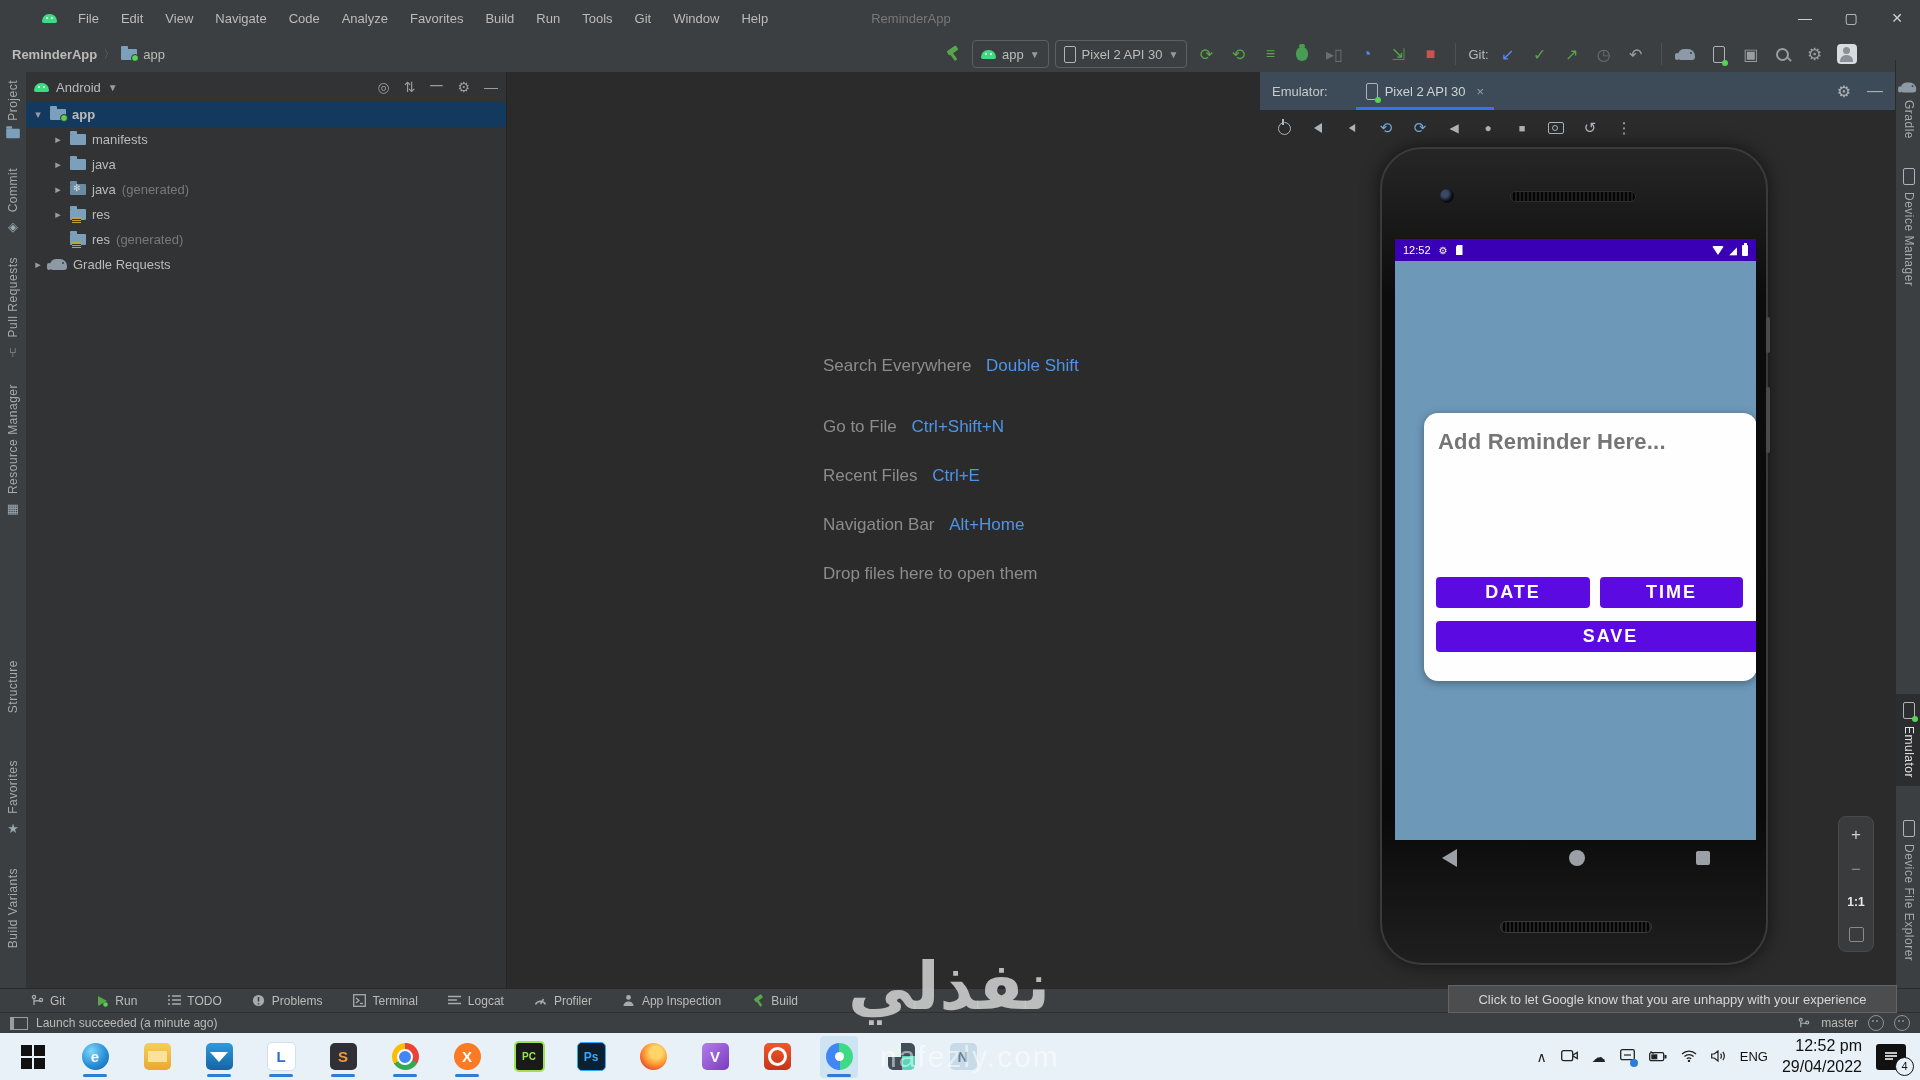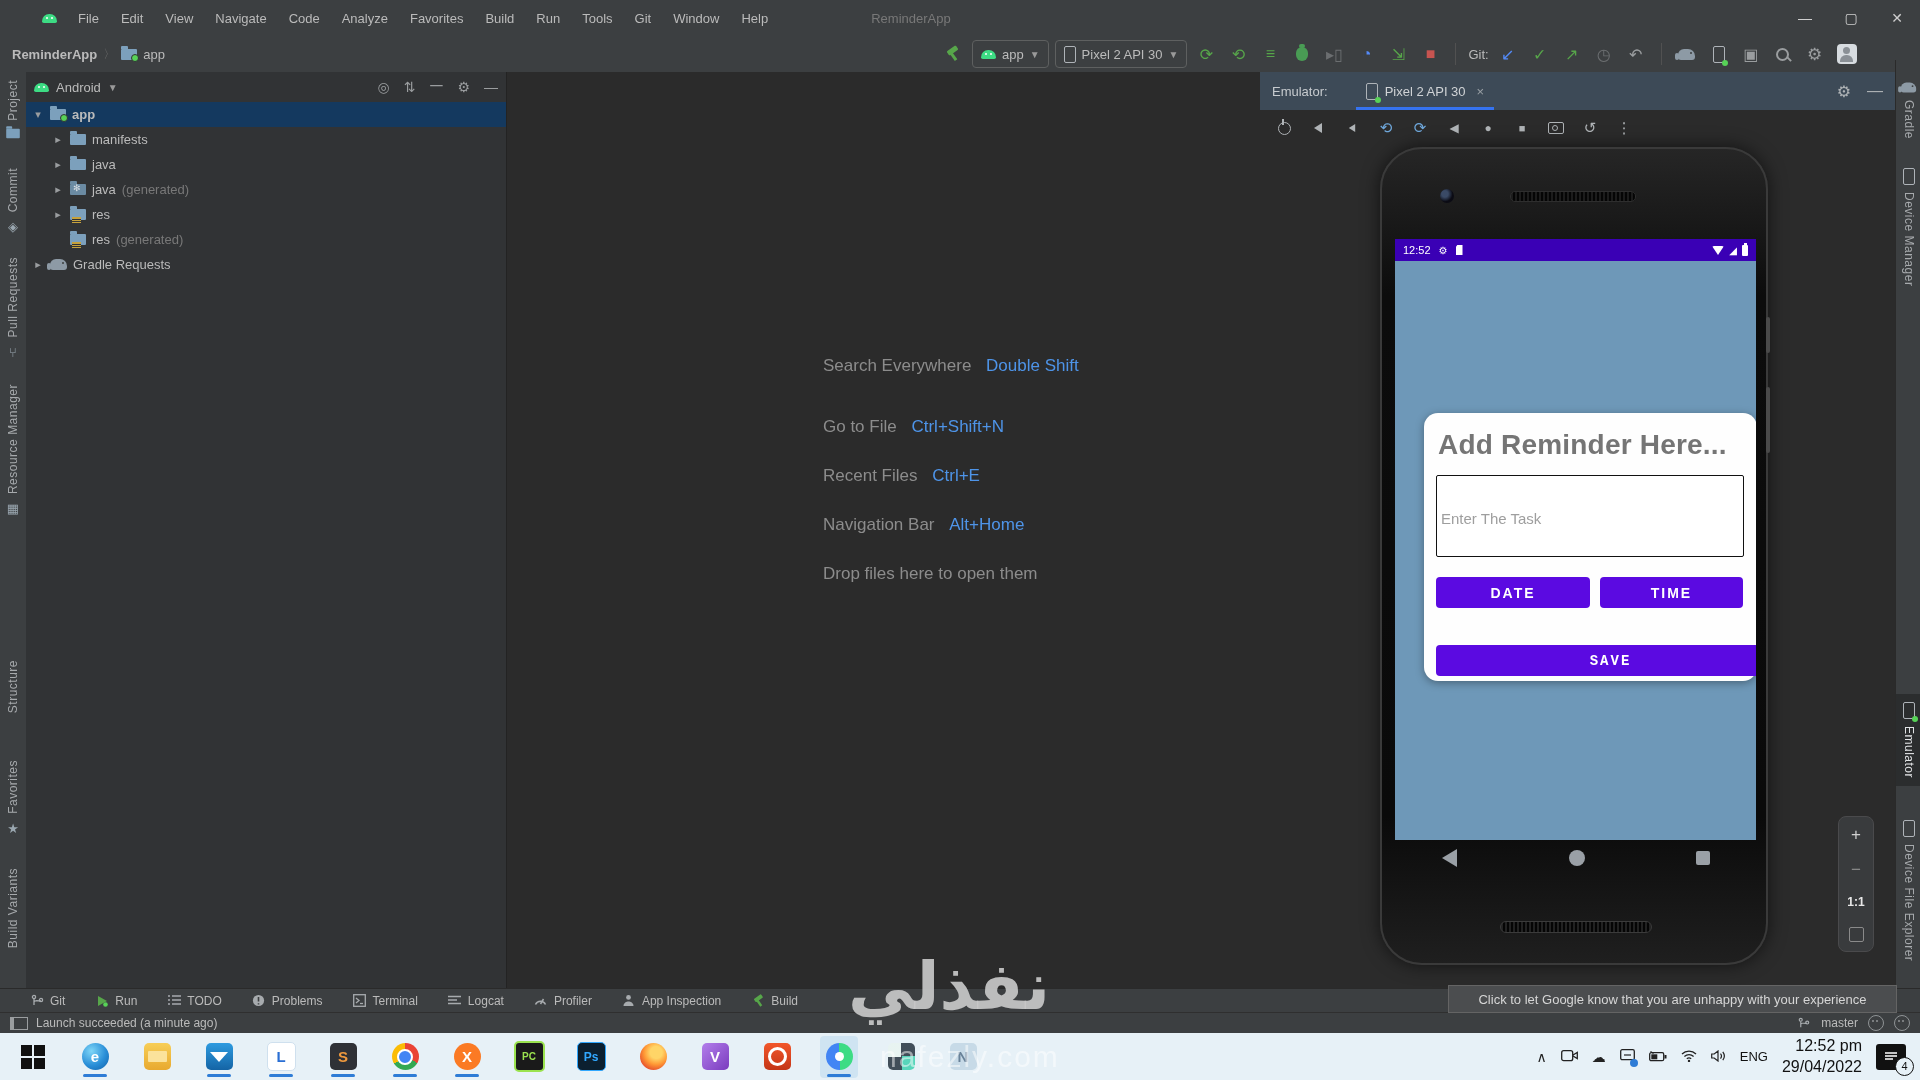--- a/index.html
+++ b/index.html
@@ -84,25 +84,25 @@
   #pstatus{left:0;top:0;width:361px;height:22px;background:#3A00B5;display:flex;align-items:center;padding:0 8px;box-sizing:border-box;gap:8px;}
   #pstatus .ptime{color:#fff;font-size:11px;}
   .ps-ic{color:#fff;font-size:10px;}
   .sim{width:7px;height:10px;background:#fff;clip-path:polygon(0 25%,25% 0,100% 0,100% 100%,0 100%);}
   .wifi{width:0;height:0;border-left:6px solid transparent;border-right:6px solid transparent;border-top:9px solid #fff;border-radius:2px;}
   .signal{color:#fff;font-size:10px;}
   .batt{width:6px;height:11px;background:#fff;border-radius:1px;position:relative;}
   .batt::before{content:"";position:absolute;top:-2px;left:1.5px;width:3px;height:2px;background:#fff;}
 
   #card{left:29px;top:174px;width:333px;height:268px;background:#FEFEFE;border-radius:14px;box-shadow:0 2px 8px rgba(0,0,0,.35);}
-  #card .ttl{position:absolute;left:14px;top:16px;font-size:28px;font-weight:bold;color:#757575;letter-spacing:.2px;}
+  #card .ttl{position:absolute;left:14px;top:16px;font-size:22px;font-weight:bold;color:#757575;letter-spacing:.2px;}
   #task-input{position:absolute;left:12px;top:62px;width:306px;height:80px;border:1.6px solid #111;border-radius:2px;background:#fff;}
   #task-input .ph{position:absolute;left:4px;top:34px;font-size:15px;color:#9E9E9E;}
   .pbtn{position:absolute;height:31px;background:#5B0AE1;border-radius:4px;display:flex;align-items:center;justify-content:center;
-        color:#fff;font-size:14px;font-weight:bold;letter-spacing:2px;}
+        color:#fff;font-size:18px;font-weight:bold;letter-spacing:2px;}
   .tri-back{width:0;height:0;border-top:9px solid transparent;border-bottom:9px solid transparent;border-right:15px solid #9AA0A6;}
   .home-dot{width:16px;height:16px;border-radius:50%;background:#9AA0A6;}
   .sq{width:14px;height:14px;background:#9AA0A6;border-radius:2px;}
   .grille{left:118px;top:772px;width:150px;height:10px;border-radius:6px;background:#050505;border:1px solid #3b3b3b;
           background-image:repeating-linear-gradient(90deg,#222 0 2px,#050505 2px 4px);}
 
   
   #ezoom{left:578px;top:744px;width:34px;height:134px;background:#393B3D;border:1px solid #4a4a4c;border-radius:8px;
          display:flex;flex-direction:column;align-items:center;justify-content:space-around;}
   #ezoom .z{color:#D0D0D0;font-size:17px;line-height:1;}
@@ -401,26 +401,23 @@
         <span class="sim"></span>
         <span style="margin-left:auto;display:flex;align-items:center;gap:5px;">
           <span class="wifi"></span>
           <span class="signal">◢</span>
           <span class="batt"></span>
         </span>
       </div>
 
       <div id="card" class="abs">
         <span class="ttl">Add Reminder Here...</span>
-        <div id="task-input">
-          <span class="ph">Enter The Task</span>
-        </div>
         <div class="pbtn" style="left:12px;top:164px;width:154px;">DATE</div>
         <div class="pbtn" style="left:176px;top:164px;width:143px;">TIME</div>
-        <div class="pbtn" style="left:12px;top:232px;width:349px;font-family:Liberation Mono, monospace;">SAVE</div>
+        <div class="pbtn" style="left:12px;top:208px;width:349px;">SAVE</div>
       </div>
     </div>
 
     <div class="abs row" style="left:60px;top:700px;width:268px;justify-content:space-between;">
       <span class="tri-back"></span>
       <span class="home-dot"></span>
       <span class="sq"></span>
     </div>
     <span class="grille abs"></span>
   </div>

